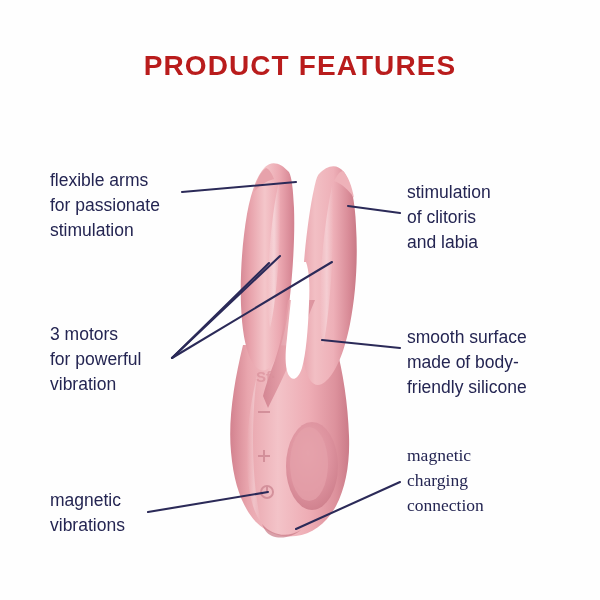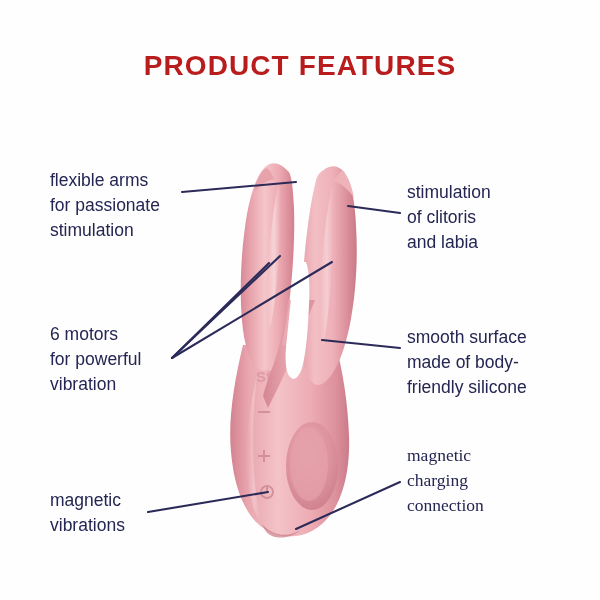--- a/index.html
+++ b/index.html
@@ -236,21 +236,21 @@
       <line class="leader-line" x1="322" y1="340" x2="400" y2="348"></line>
 
       <line class="leader-line" x1="296" y1="529" x2="400" y2="482"></line>
     </g>
   </svg>
 
   <div class="callout left" id="callout-flexible-arms">flexible arms
 for passionate
 stimulation</div>
 
-  <div class="callout left" id="callout-three-motors">6 motors
+  <div class="callout left" id="callout-three-motors">3 motors
 for powerful
 vibration</div>
 
   <div class="callout left" id="callout-control">magnetic
 vibrations</div>
 
   <div class="callout right" id="callout-stimulation">stimulation
 of clitoris
 and labia</div>
 

